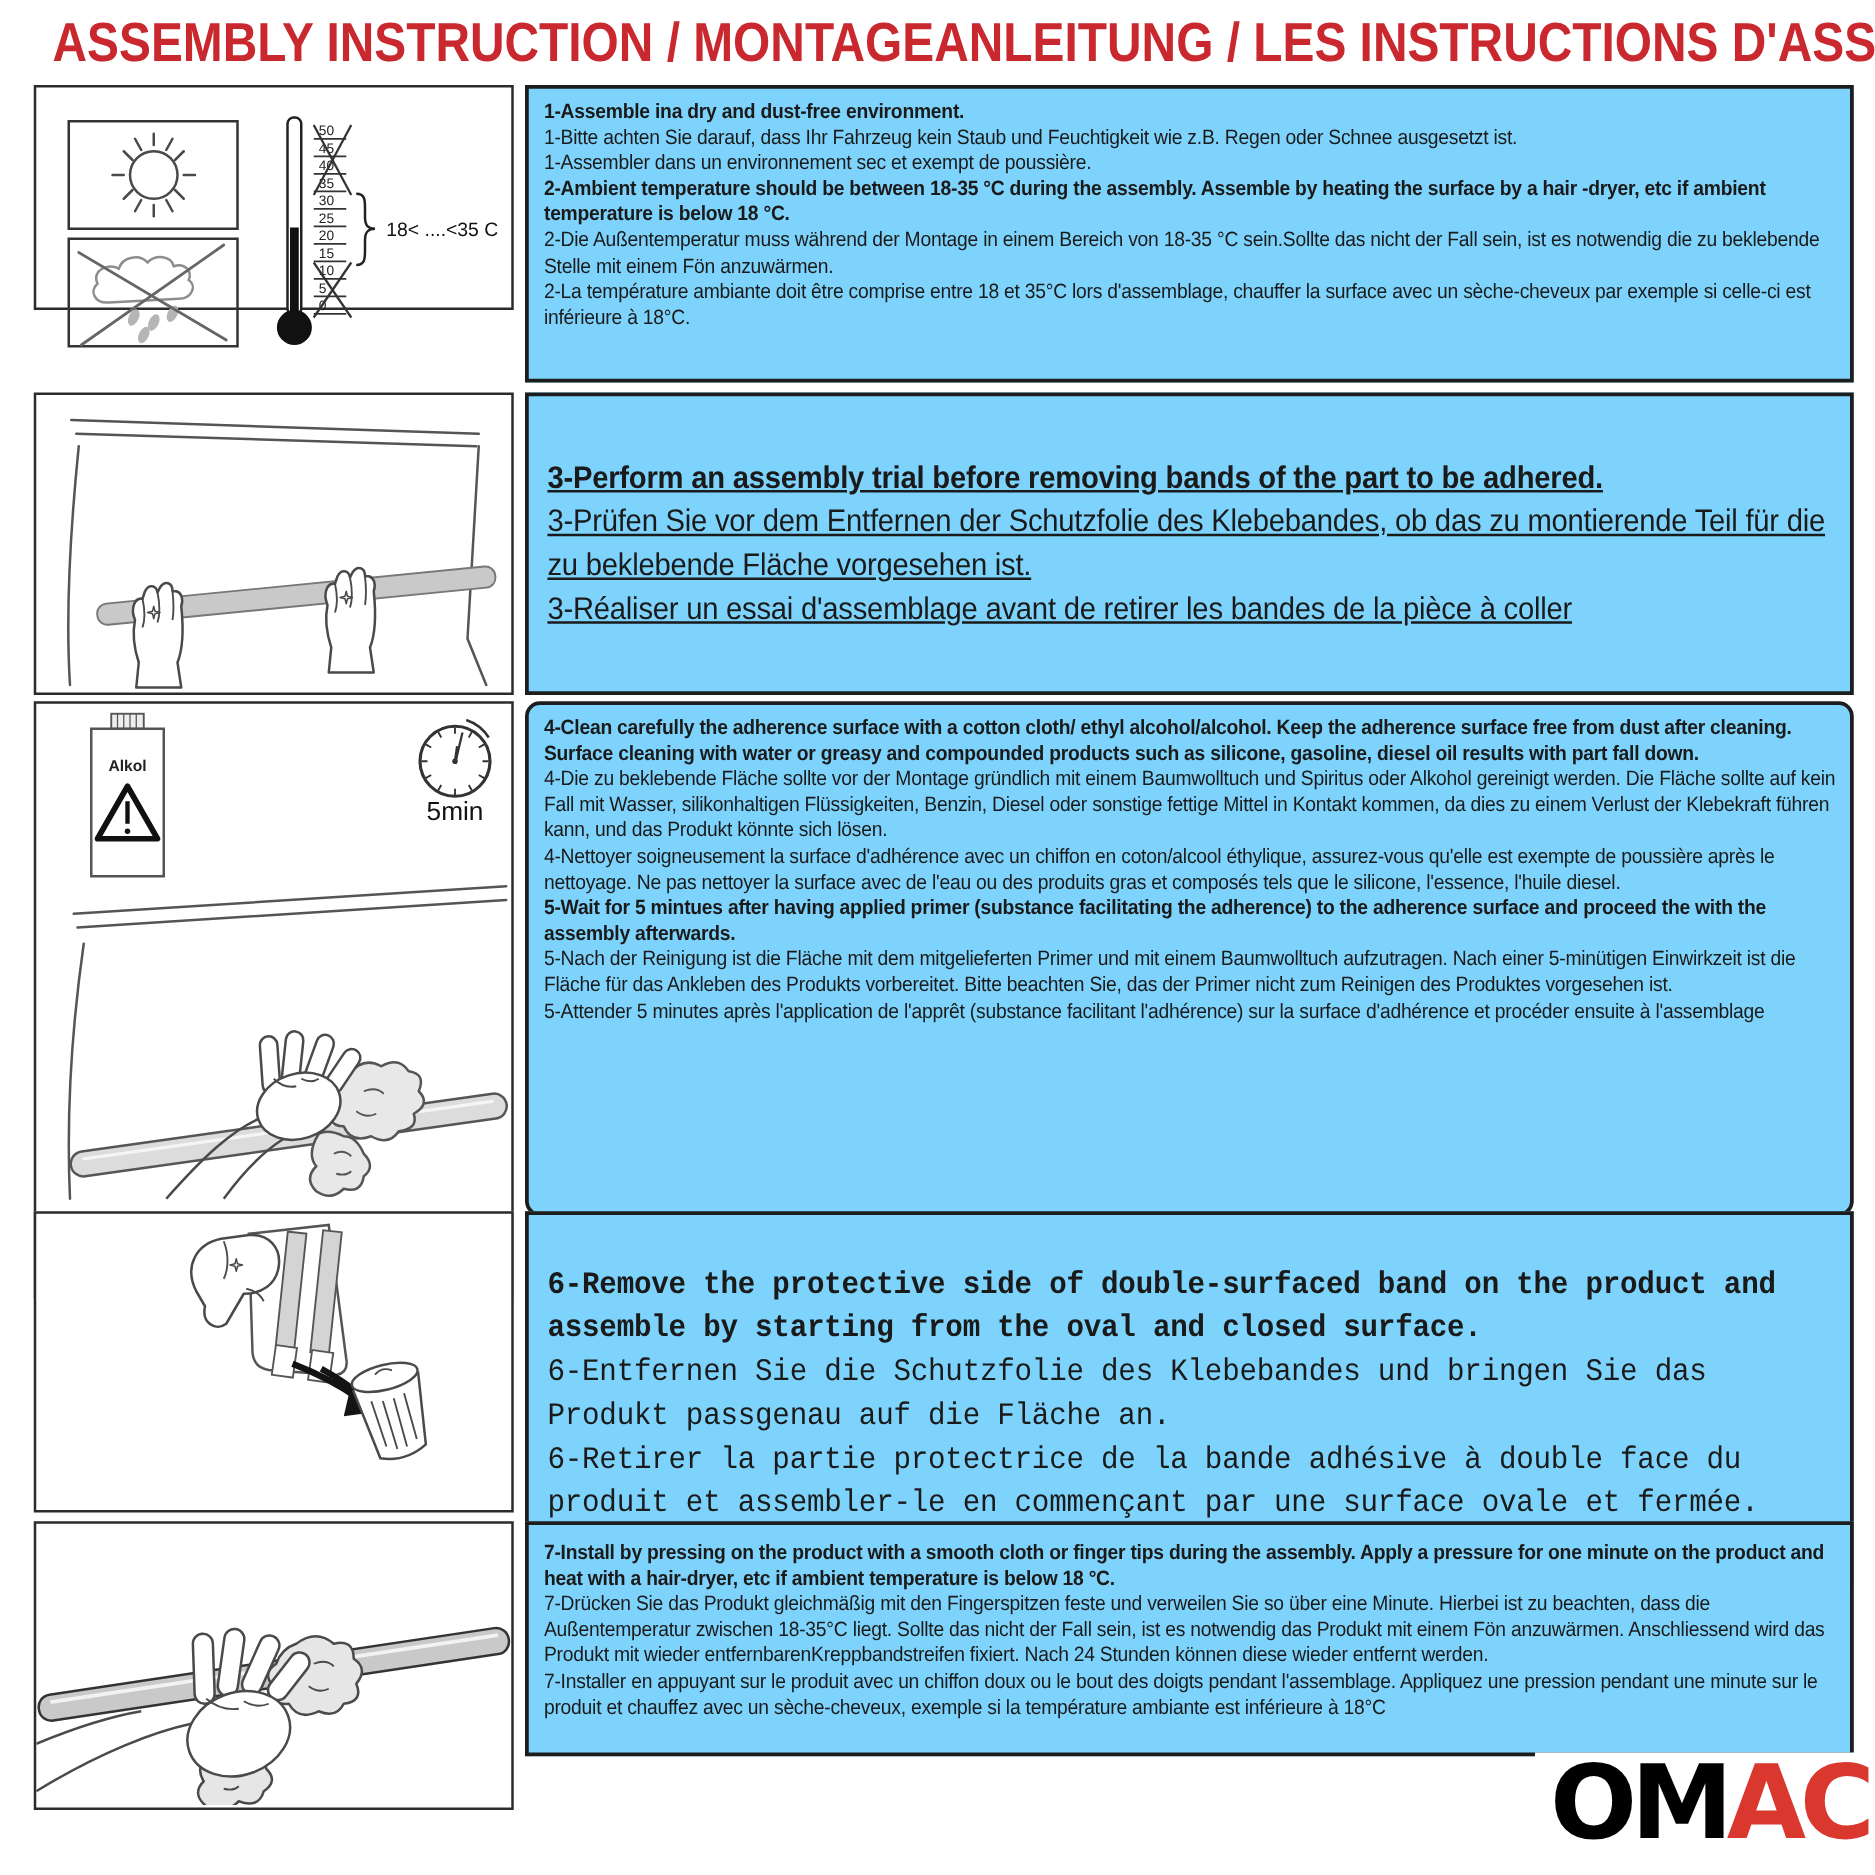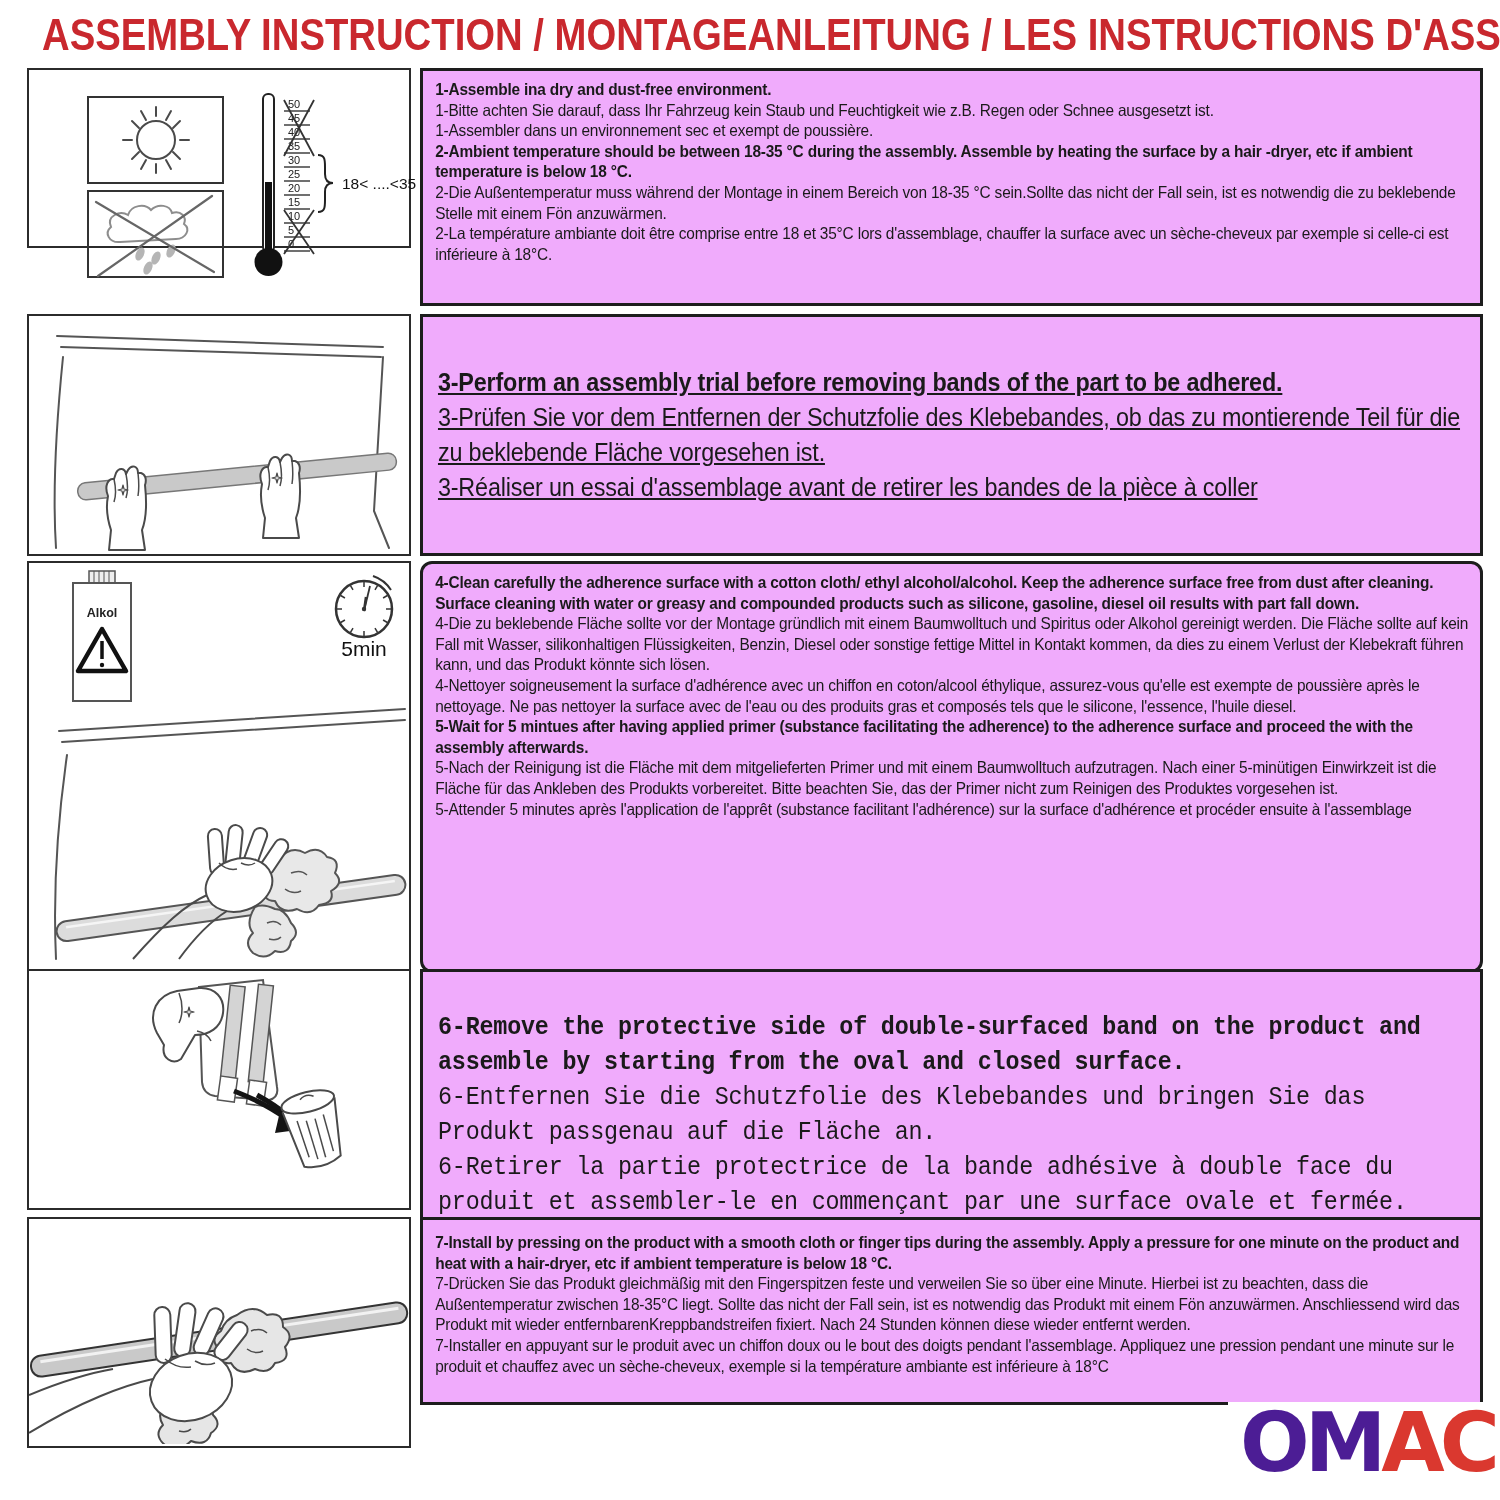--- a/index.html
+++ b/index.html
@@ -3,42 +3,42 @@
 <meta charset="utf-8">
 <style>
   html,body{margin:0;padding:0;background:#fff;}
   .page{position:relative;width:1500px;height:1500px;background:#fff;overflow:hidden;
         font-family:"Liberation Sans",sans-serif;color:#1a1a1a;}
   .page-title{position:absolute;left:42px;top:10px;margin:0;font-size:44px;font-weight:800;
         color:#c9282e;white-space:nowrap;transform:scaleX(.87);transform-origin:left top;
         letter-spacing:0px;}
   .figbox{position:absolute;left:27px;width:384px;border:2px solid #2b2b2b;background:#fff;
         box-sizing:border-box;}
-  .textbox{position:absolute;left:420px;width:1063px;border:3px solid #1d1d1d;background:#f0abfc;
+  .textbox{position:absolute;left:420px;width:1063px;border:3px solid #1d1d1d;background:#7dd3fc;
         box-sizing:border-box;overflow:hidden;}
   .tx{transform:scaleX(.935);transform-origin:0 0;width:1108px;}
   .sm .tx{padding:8px 0 0 13px;}
   .sm p{margin:0;font-size:16.5px;line-height:20.6px;letter-spacing:-.2px;}
   .lg p{margin:0;font-size:25px;line-height:35px;letter-spacing:-.2px;}
   .b{font-weight:bold;}
   .gap{margin-top:20px;}
   svg text{font-family:"Liberation Sans",sans-serif;}
   .logo{position:absolute;left:1228px;top:1402px;background:#fff;padding:0 8px 6px 12px;
         font-family:"DejaVu Sans",sans-serif;font-size:82px;font-weight:800;letter-spacing:-5px;
         line-height:1;}
-  .logo .lk{color:#4c1d95;margin-top:28px;} .logo .lr{color:#da382f;text-align:right;}
+  .logo .lk{color:#000000;margin-top:28px;} .logo .lr{color:#da382f;text-align:right;}
 </style>
 </head>
 <body>
 
 <div class="page">
 
   <h1 class="page-title">ASSEMBLY INSTRUCTION / MONTAGEANLEITUNG / LES INSTRUCTIONS D'ASSEMBLAGE</h1>
 
-  <div class="figbox" style="top:68px;height:180px;padding-left:33px;">
+  <div class="figbox" style="top:68px;height:180px;">
     <svg width="380" height="232" viewBox="0 0 380 232">
       <g fill="none" stroke="#4a4a4a" stroke-width="2" stroke-linecap="round">
         <rect x="26" y="27" width="135" height="86" stroke="#333"></rect>
         <circle cx="94" cy="70" r="19"></circle>
         <line x1="118" y1="70" x2="127" y2="70"></line>
           <line x1="70" y1="70" x2="61" y2="70"></line>
         <line x1="94" y1="46" x2="94" y2="37"></line>
           <line x1="94" y1="94" x2="94" y2="103"></line>
         <line x1="111" y1="58" x2="118" y2="51"></line>
           <line x1="77" y1="58" x2="70" y2="51"></line>

